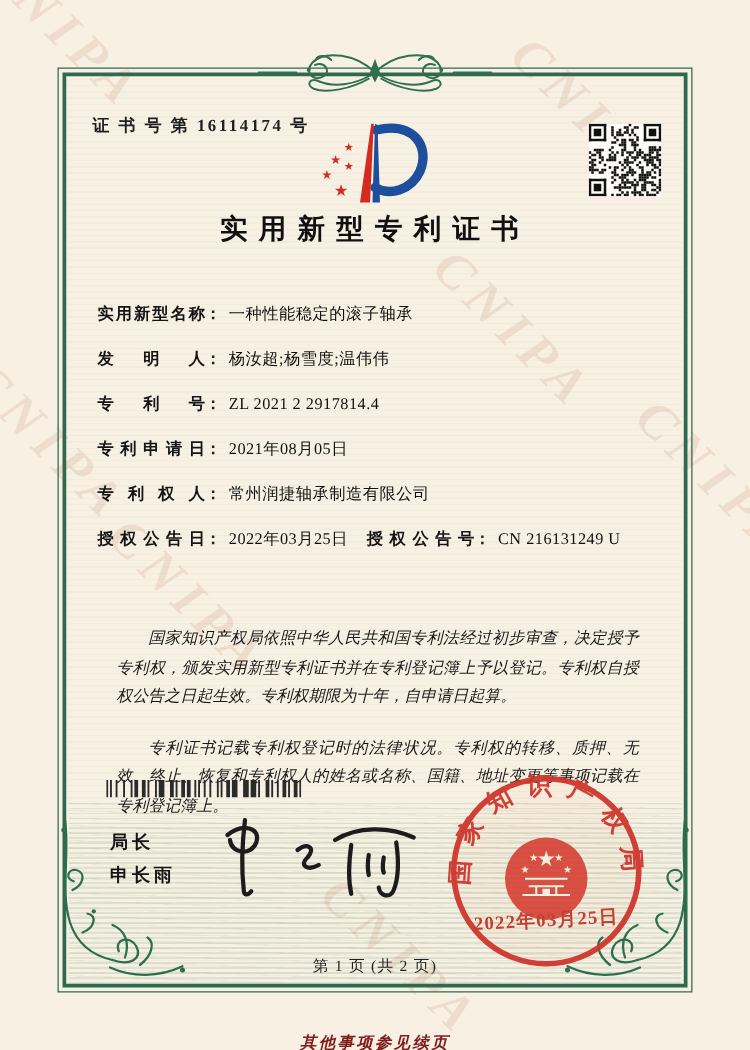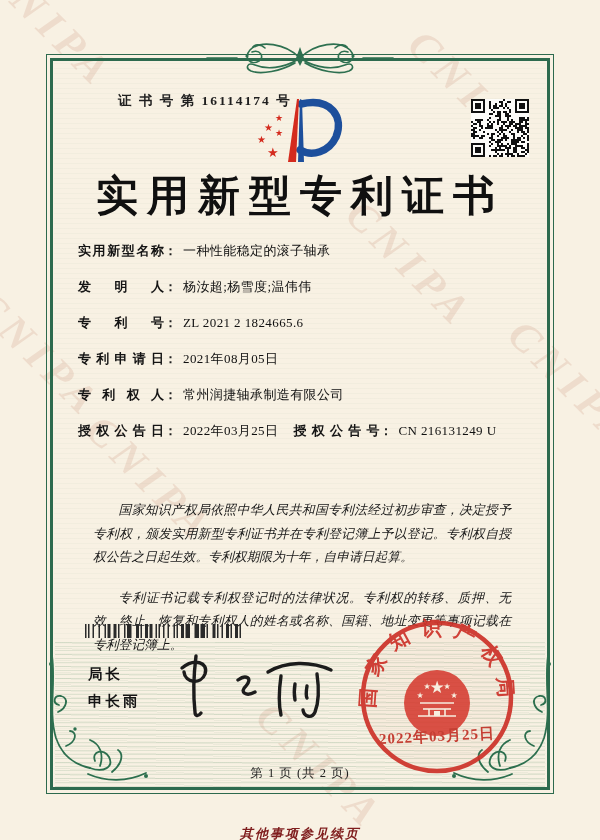--- a/index.html
+++ b/index.html
@@ -31,24 +31,24 @@
     pointer-events:none;
   }
   .guilloche{
     position:absolute;left:55px;top:642px;width:490px;height:145px;z-index:1;
     background:
       repeating-linear-gradient(0deg, rgba(96,148,108,0.17) 0 1px, transparent 1px 4px),
       repeating-linear-gradient(2deg, rgba(96,148,108,0.08) 0 1px, transparent 1px 6px);
     pointer-events:none;
   }
   .content{z-index:2;}
-  .cert-no{left:74px;top:92px;font-size:13.5px;letter-spacing:2px;font-weight:600;margin-left:44px;}
+  .cert-no{left:74px;top:92px;font-size:13.5px;letter-spacing:2px;font-weight:600;}
   .title{
     left:0;right:0;top:168px;text-align:center;
-    font-size:42px;font-weight:700;letter-spacing:9px;color:#101010;
+    font-size:22px;font-weight:700;letter-spacing:9px;color:#101010;
   }
   .fields{left:78px;top:240px;width:456px;font-size:13px;}
   .f-row{line-height:22px;margin-bottom:14px;white-space:nowrap;}
   .f-label{
     display:inline-block;width:86px;text-align:justify;text-align-last:justify;
     font-weight:600;color:#141414;vertical-align:top;
   }
   .f-colon{font-weight:600;margin-right:6px;}
   .f-value{font-weight:500;color:#101010;letter-spacing:0.4px;}
   .f-pair2{margin-left:15px;}
@@ -443,21 +443,21 @@
 <div class="abs content title">实用新型专利证书</div>
 
 <div class="abs content fields">
   <div class="f-row">
     <span class="f-label">实用新型名称</span><span class="f-colon">：</span><span class="f-value">一种性能稳定的滚子轴承</span>
   </div>
   <div class="f-row">
     <span class="f-label">发明人</span><span class="f-colon">：</span><span class="f-value">杨汝超;杨雪度;温伟伟</span>
   </div>
   <div class="f-row">
-    <span class="f-label">专利号</span><span class="f-colon">：</span><span class="f-value">ZL 2021 2 1824665.6</span>
+    <span class="f-label">专利号</span><span class="f-colon">：</span><span class="f-value">ZL 2021 2 2917814.4</span>
   </div>
   <div class="f-row">
     <span class="f-label">专利申请日</span><span class="f-colon">：</span><span class="f-value">2021年08月05日</span>
   </div>
   <div class="f-row">
     <span class="f-label">专利权人</span><span class="f-colon">：</span><span class="f-value">常州润捷轴承制造有限公司</span>
   </div>
   <div class="f-row">
     <span class="f-label">授权公告日</span><span class="f-colon">：</span><span class="f-value">2022年03月25日</span><span class="f-pair2"><span class="f-label">授权公告号</span><span class="f-colon">：</span><span class="f-value">CN 216131249 U</span></span>
   </div>

